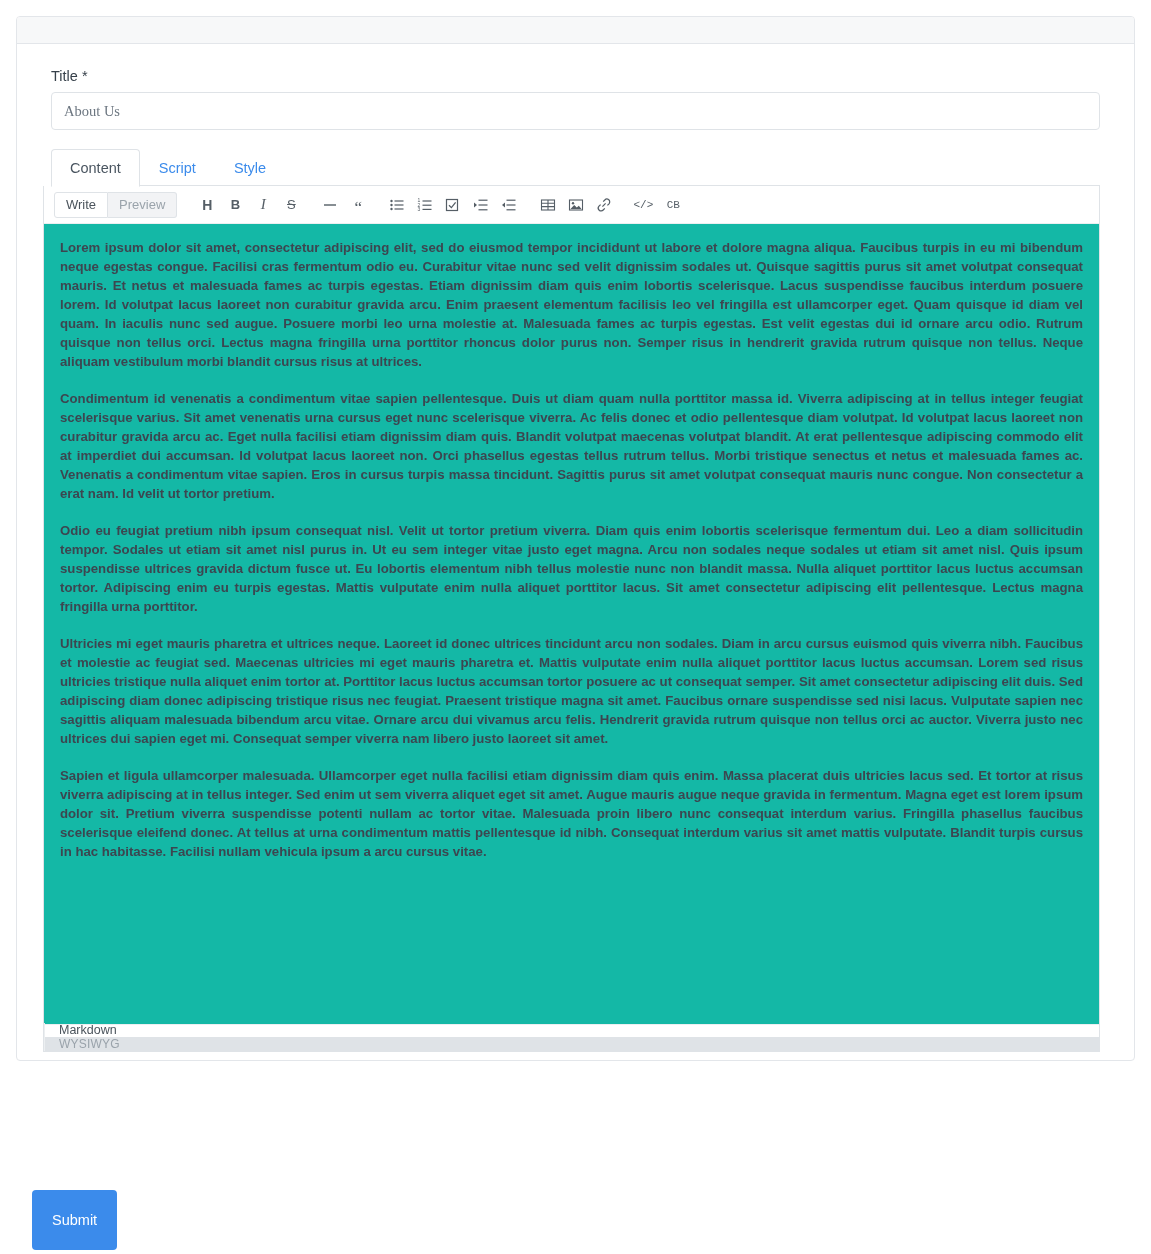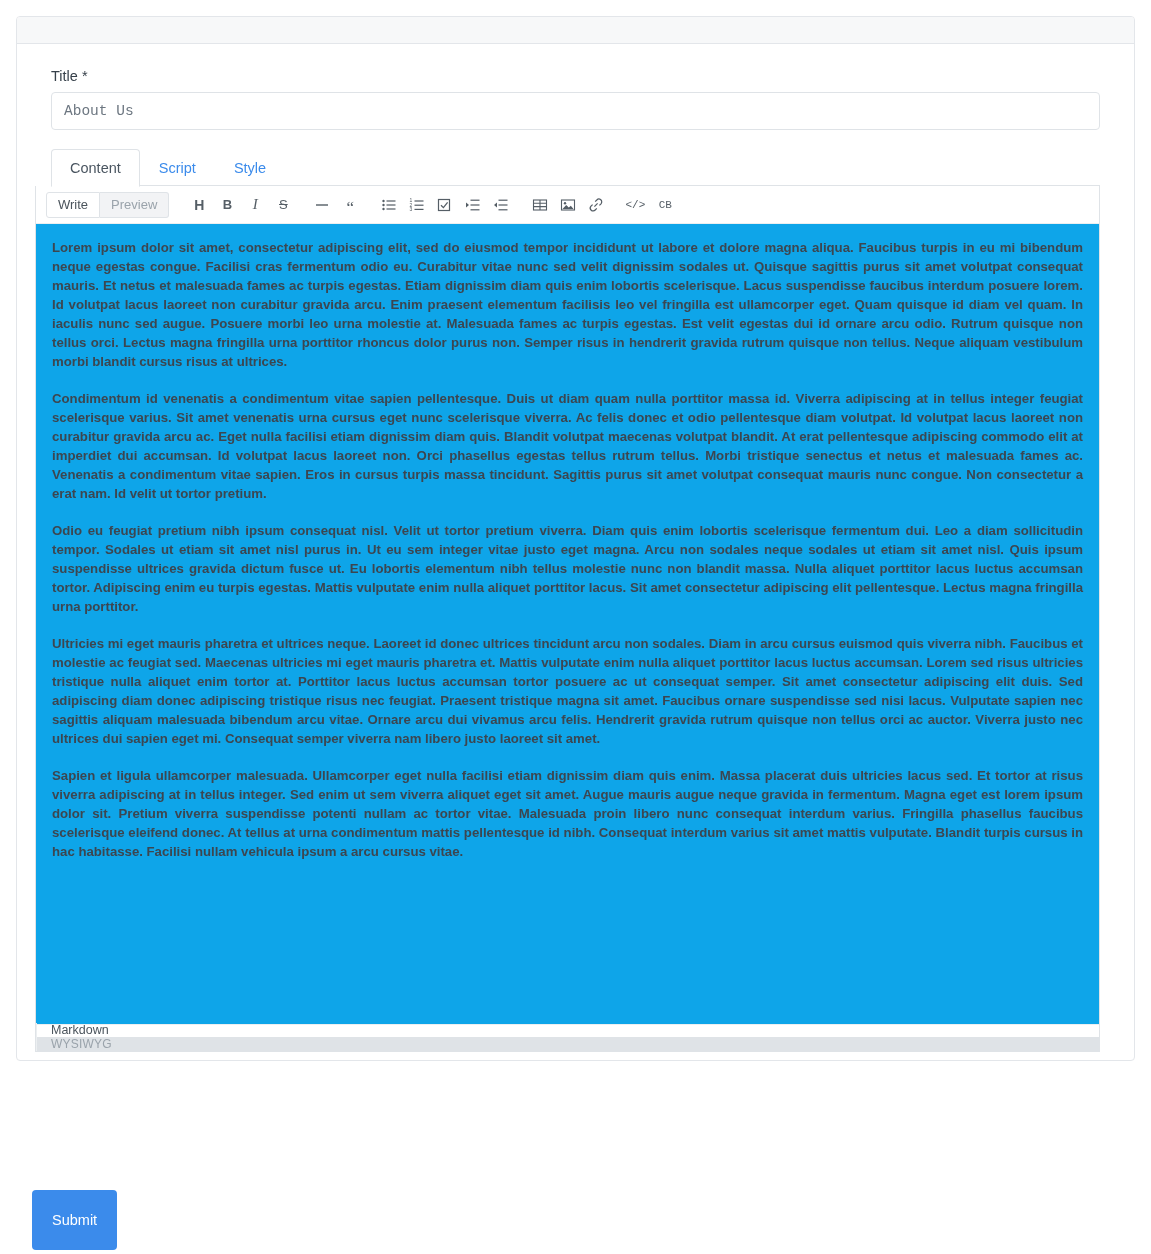--- a/index.html
+++ b/index.html
@@ -41,21 +41,21 @@
   .text-input {
     display: block;
     width: calc(100% - 32px);
     margin: 0 16px 18px 16px;
     height: 38px;
     border: 1px solid #dfe3e7;
     border-radius: 4px;
     padding: 8px 12px;
     font-size: 14.5px;
     color: #6c7680;
-    font-family: Liberation Mono, monospace;
+    font-family: Liberation Serif, serif;
     background: #fff;
     outline: none;
   }
   .text-input::placeholder { color: #9aa3ab; }
 
   .tabs {
     margin: 6px 16px 0 16px;
     display: flex;
     align-items: flex-start;
     border-bottom: 1px solid #dfe3e7;
@@ -74,24 +74,24 @@
     line-height: 18px;
   }
   .tab.active {
     color: #4a5560;
     background: #fff;
     border-color: #dfe3e7;
     border-bottom: 1px solid #fff;
   }
 
   .editor {
-    margin: 0 16px 0 0;
+    margin: 0 16px 0 8px;
     border: 1px solid #dfe3e7;
     border-top: none;
-    background: #0ea5e9;
+    background: #14b8a6;
   }
   .editor-toolbar {
     display: flex;
     align-items: center;
     height: 38px;
     border-bottom: 1px solid #eceff1;
     padding: 0 10px;
     background: #fff;
   }
   .mode-group {

